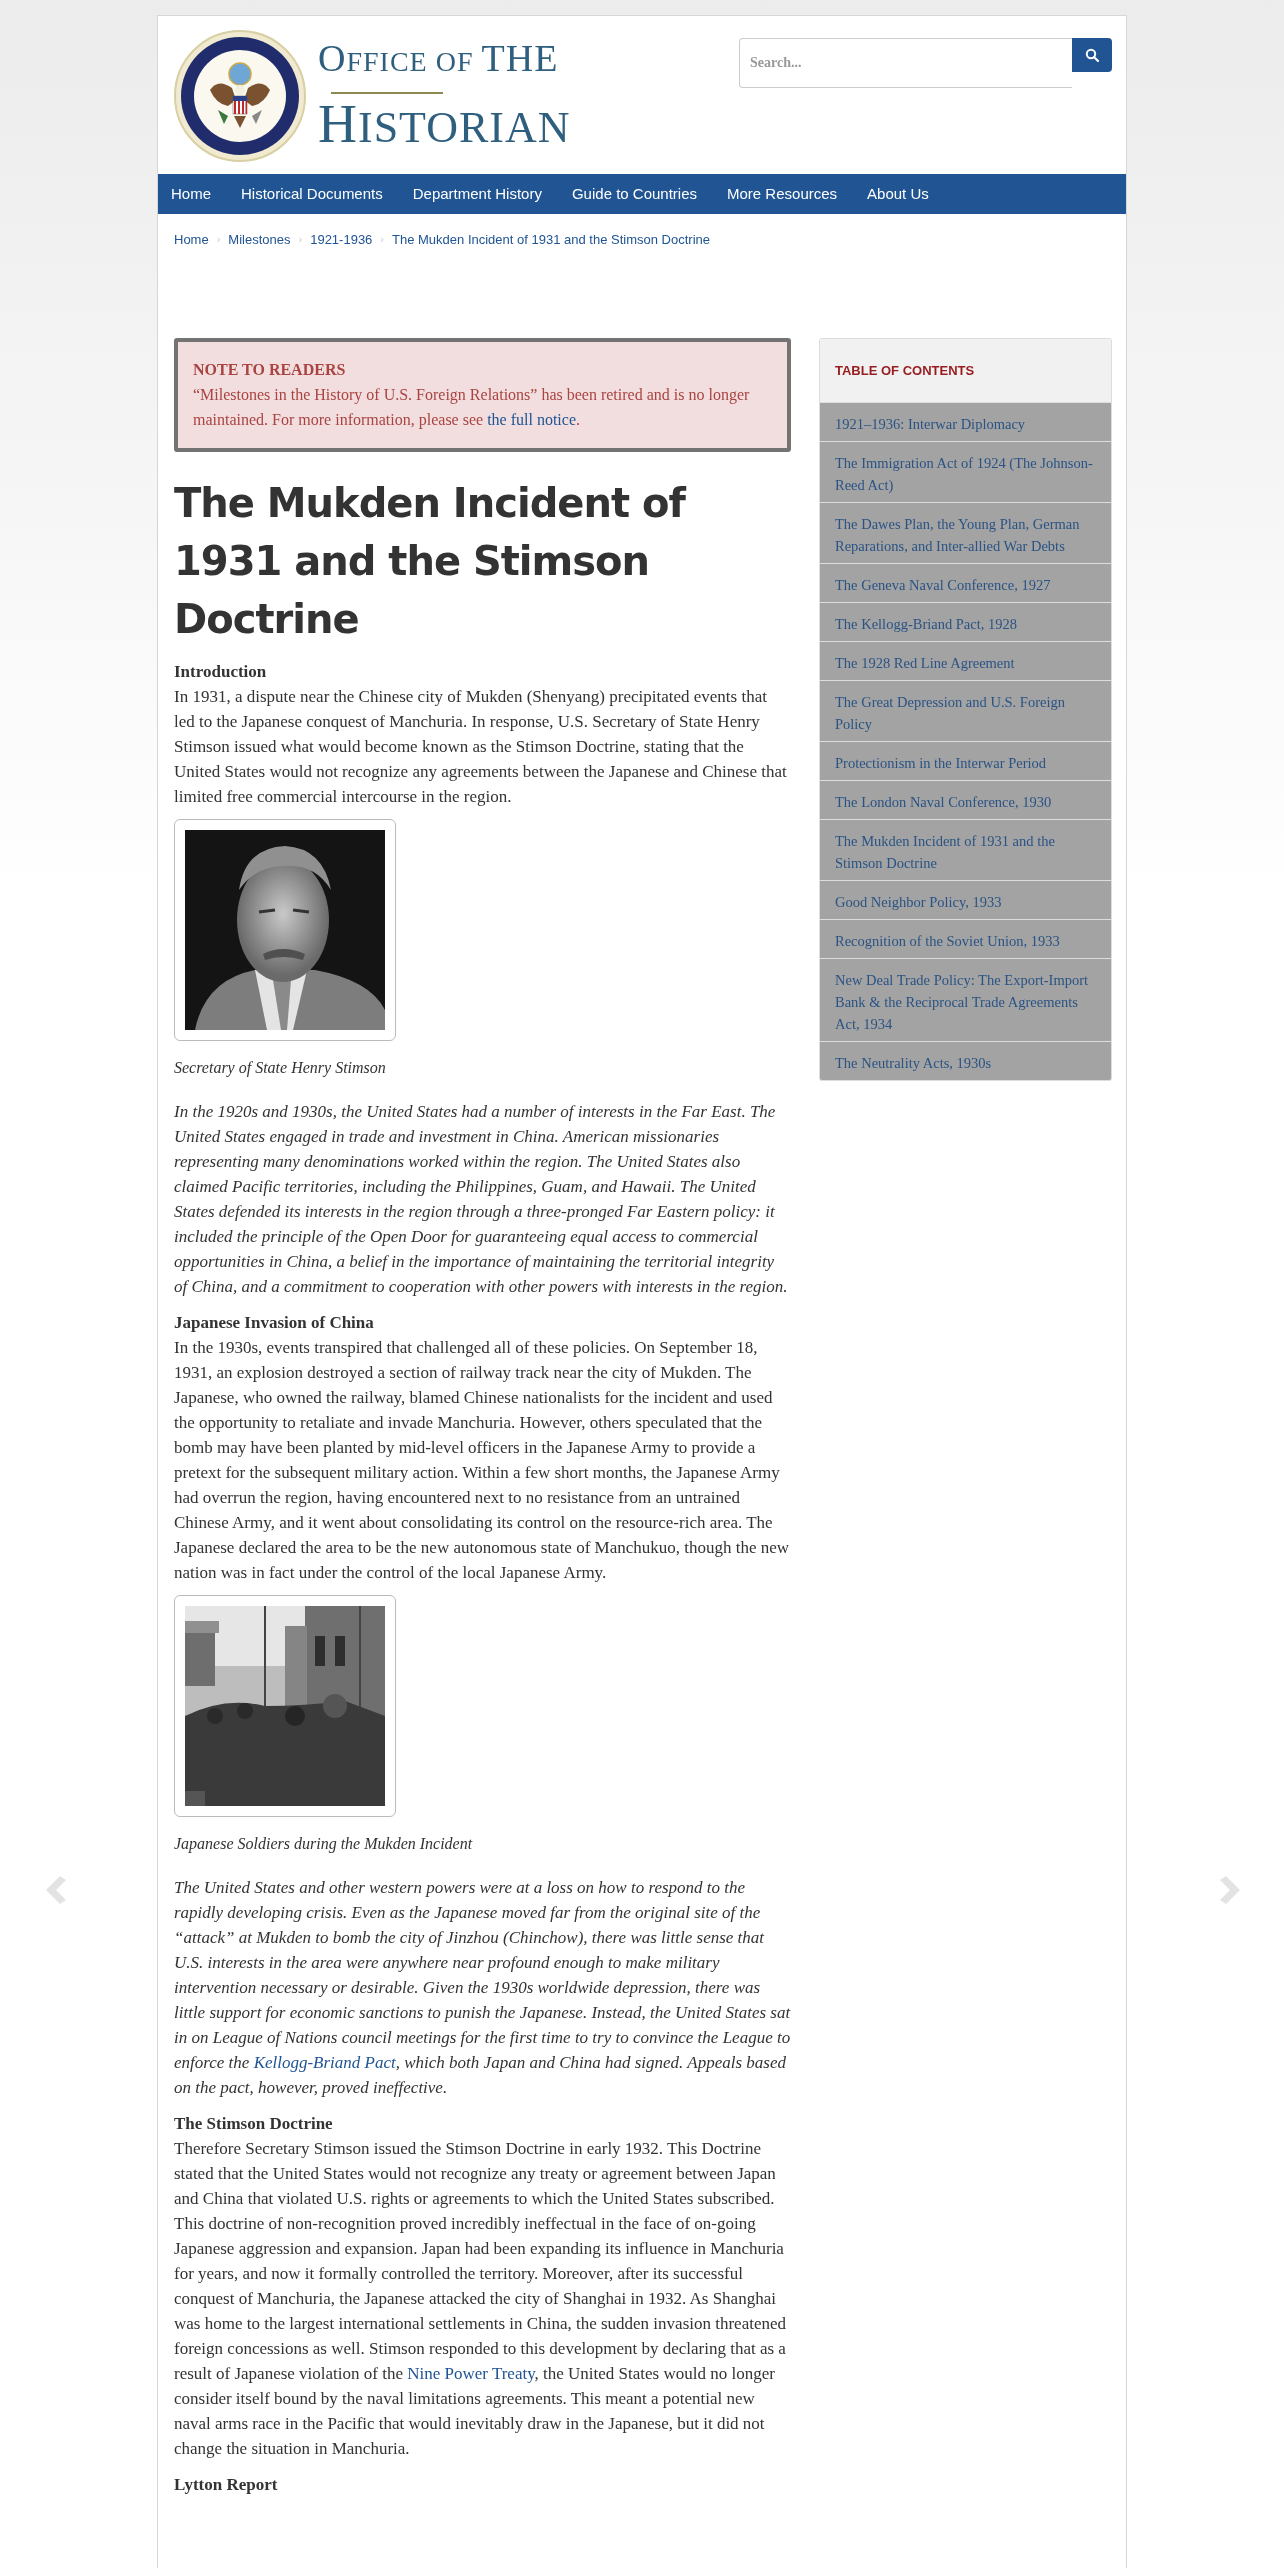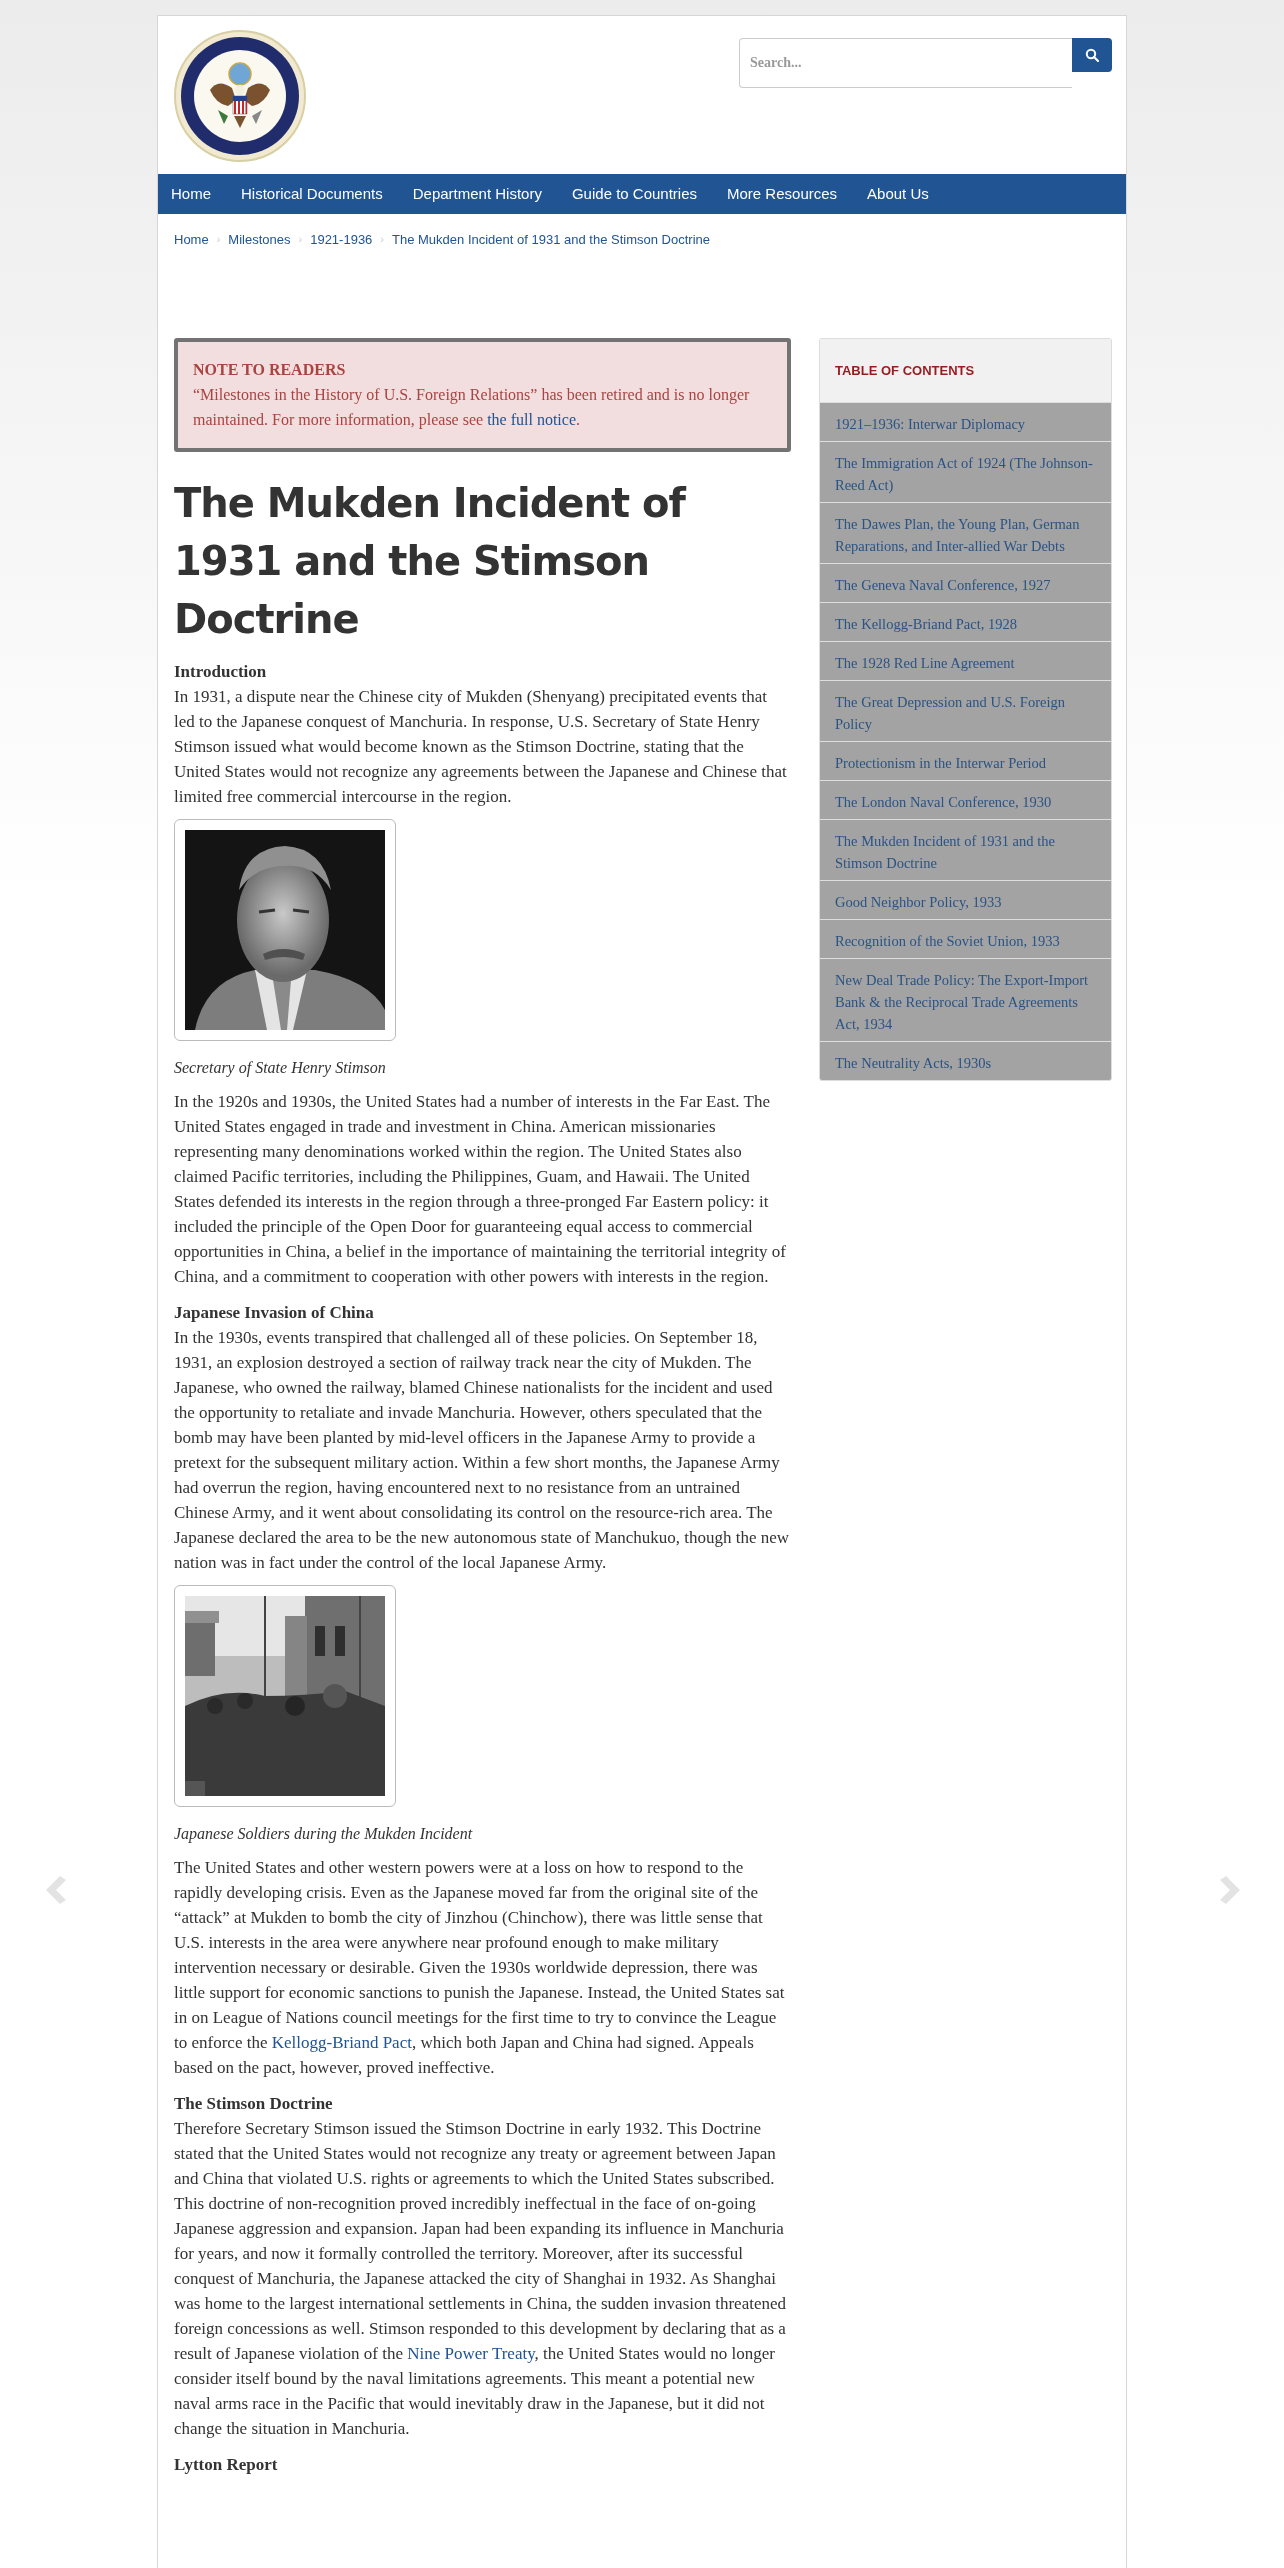--- a/index.html
+++ b/index.html
@@ -110,21 +110,21 @@
   }
   p.body a { color: #205493; text-decoration: none; }
   .figure {
     margin-top: 10px; width: 222px; height: 222px; border: 1px solid #bbb;
     border-radius: 6px; padding: 10px;
   }
   .figure .photo { width: 200px; height: 200px; }
   .caption {
     font-style: italic; font-size: 16px; margin-top: 16px; line-height: 22px; color: #333;
   }
-  .caption + p.body { margin-top: 10px; }
+  .caption + p.body { margin-top: 20px; font-style: italic; }
   
   .toc { border: 1px solid #ddd; border-radius: 3px; background: #a3a3a3; }
   .toc-head {
     background: #f1f1f1; padding: 22px 15px; border-bottom: 1px solid #ddd;
     color: #981b1e; font-family: "Liberation Sans", sans-serif; font-weight: bold; font-size: 13px;
     height: 64px; line-height: 20px;
   }
   .toc-item {
     display: block; padding: 10px 15px 6px 15px; border-bottom: 1px solid #ddd;
     color: #2a5384; text-decoration: none; font-size: 14.5px; line-height: 22px;
@@ -153,20 +153,25 @@
         <rect x="27" y="36" width="14" height="5" fill="#2a3f8a"></rect>
         <rect x="28" y="41" width="2" height="13" fill="#c0282d"></rect>
         <rect x="32" y="41" width="2" height="13" fill="#c0282d"></rect>
         <rect x="36" y="41" width="2" height="13" fill="#c0282d"></rect>
         <rect x="39.5" y="41" width="1.5" height="13" fill="#c0282d"></rect>
         <path d="M12 50 L22 56 L18 64 Z" fill="#3b7a3b"></path>
         <path d="M56 50 L46 56 L50 64 Z" fill="#888"></path>
         <path d="M28 56 L34 68 L40 56 Z" fill="#7a5230"></path>
       </svg>
     </a>
+    <div class="logo-text">
+      <div class="logo-line1"><span>O</span><span class="small">FFICE </span><span class="small">OF </span><span>THE</span></div>
+      <div class="logo-rule"></div>
+      <div class="logo-line2"><span>H</span><span class="small">ISTORIAN</span></div>
+    </div>
     <form class="search">
       <input type="text" placeholder="Search..." style="">
       <button type="submit">
         <svg width="14" height="14" viewBox="0 0 14 14">
           <circle cx="6" cy="6" r="4.2" fill="none" stroke="#fff" stroke-width="2"></circle>
           <line x1="9" y1="9" x2="13" y2="13" stroke="#fff" stroke-width="2.2" stroke-linecap="round"></line>
         </svg>
       </button>
     </form>
   </div>

